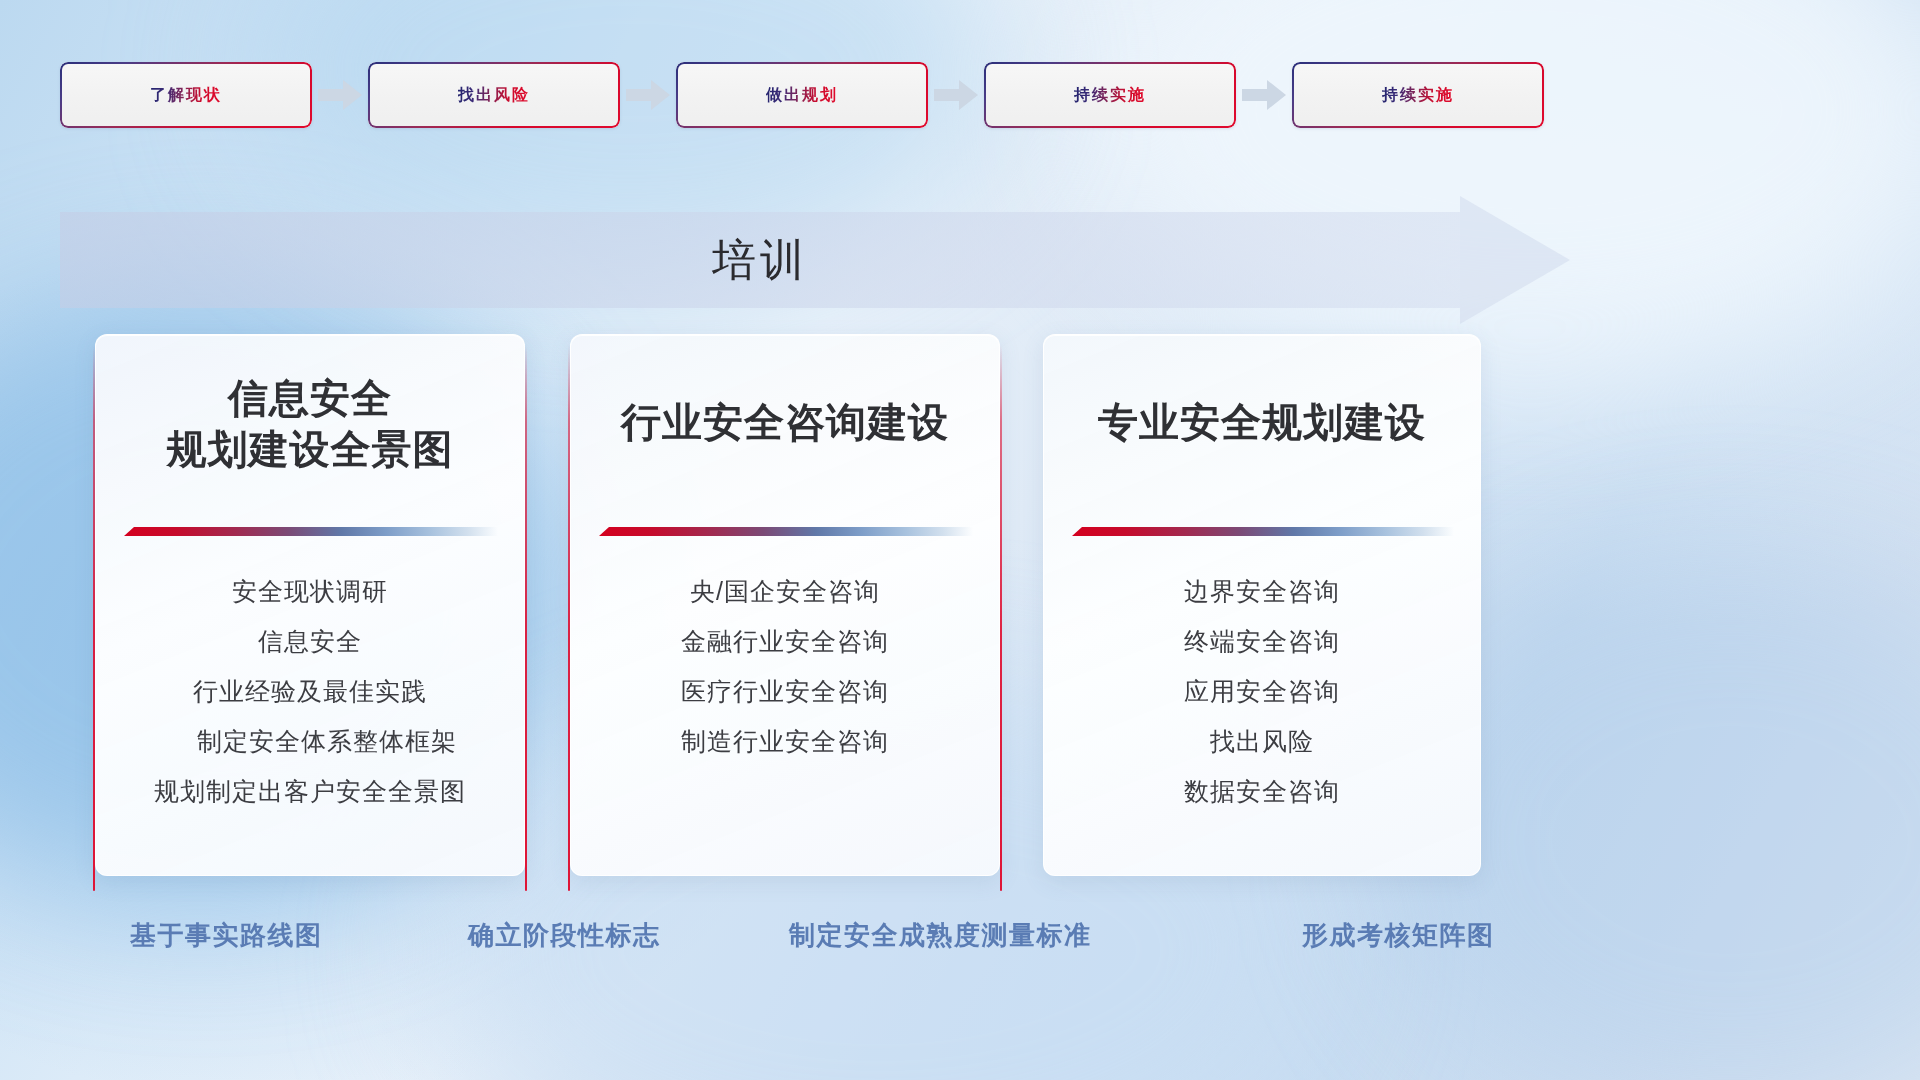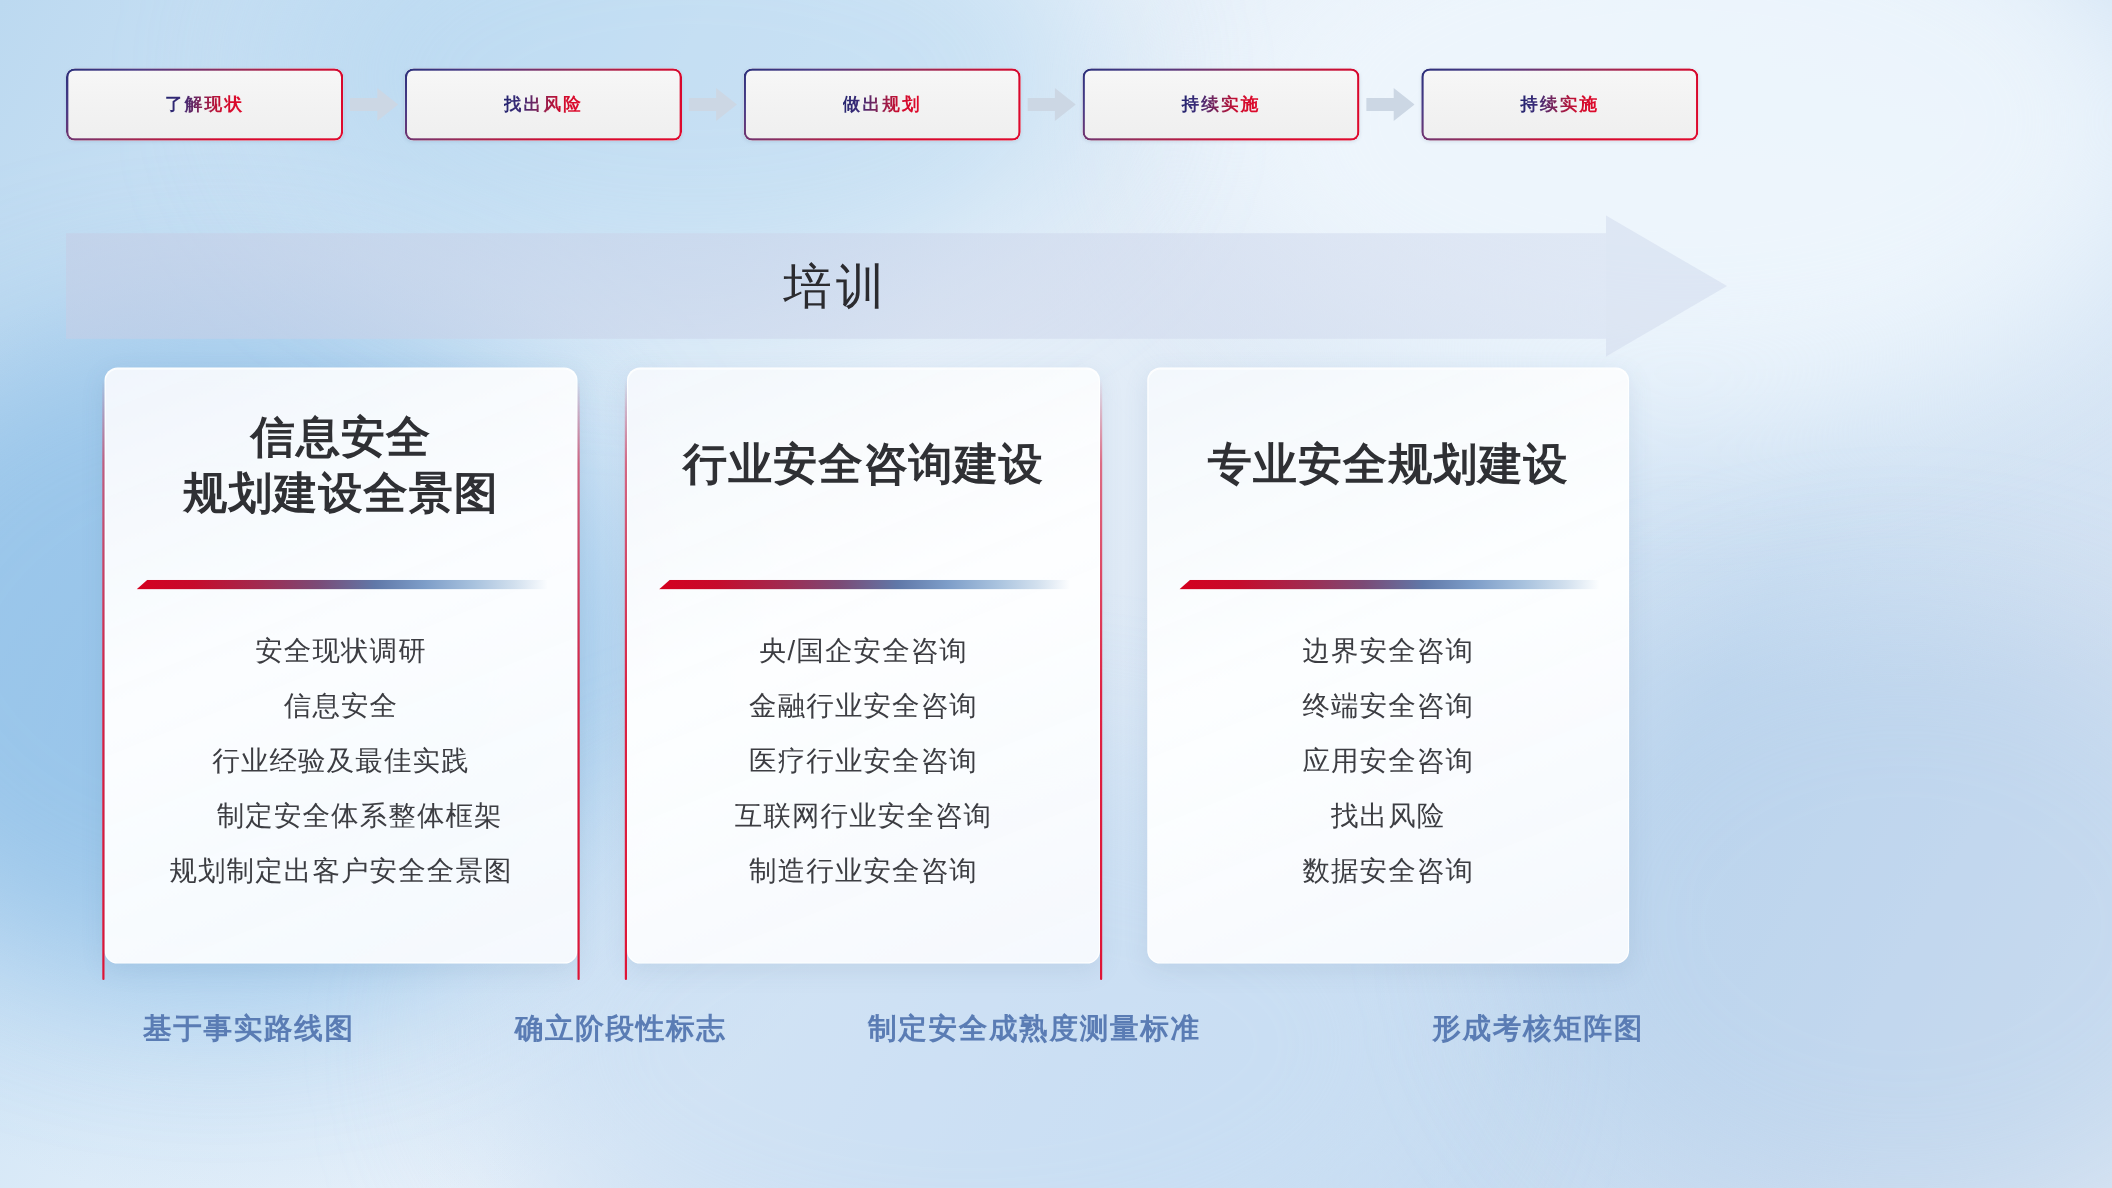--- a/index.html
+++ b/index.html
@@ -317,21 +317,20 @@
       <div class="edge left"></div>
       <div class="edge right"></div>
       <div class="card-title" style="top:62px;">行业安全咨询建设</div>
       <div class="card-rule" style="left:28px; width:374px; top:192px;">
         <div class="bar"></div>
       </div>
       <div class="card-list" style="top:240px;">
         <div class="li" style="margin-bottom:17px;">央/国企安全咨询</div>
         <div class="li" style="margin-bottom:17px;">金融行业安全咨询</div>
         <div class="li" style="margin-bottom:17px;">医疗行业安全咨询</div>
-        <div class="li" style="margin-bottom:17px;">互联网行业安全咨询</div>
         <div class="li">制造行业安全咨询</div>
       </div>
     </div>
 
     <div class="card" style="left:1043px; width:438px;">
       <div class="edge left" style="opacity:0;"></div>
       <div class="edge right" style="opacity:0;"></div>
       <div class="card-title" style="top:62px;">专业安全规划建设</div>
       <div class="card-rule" style="left:28px; width:382px; top:192px;">
         <div class="bar"></div>

